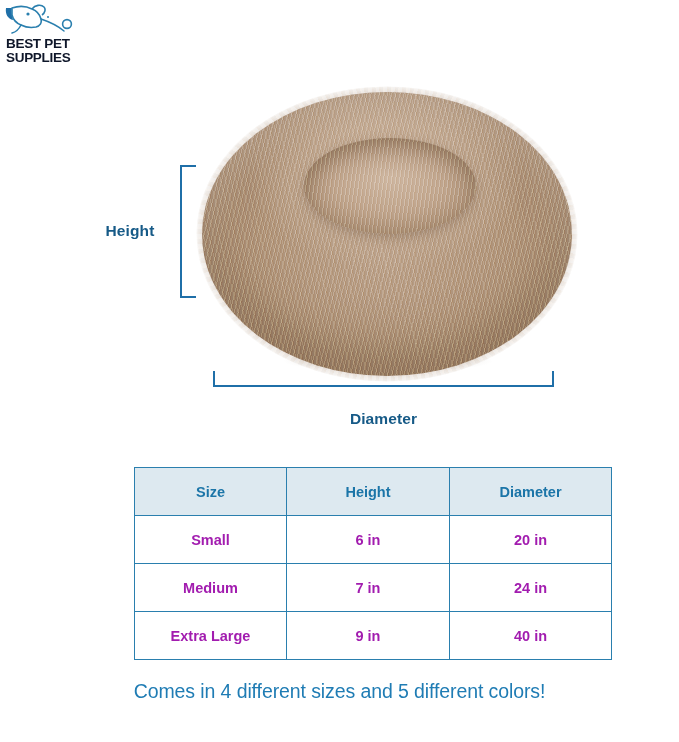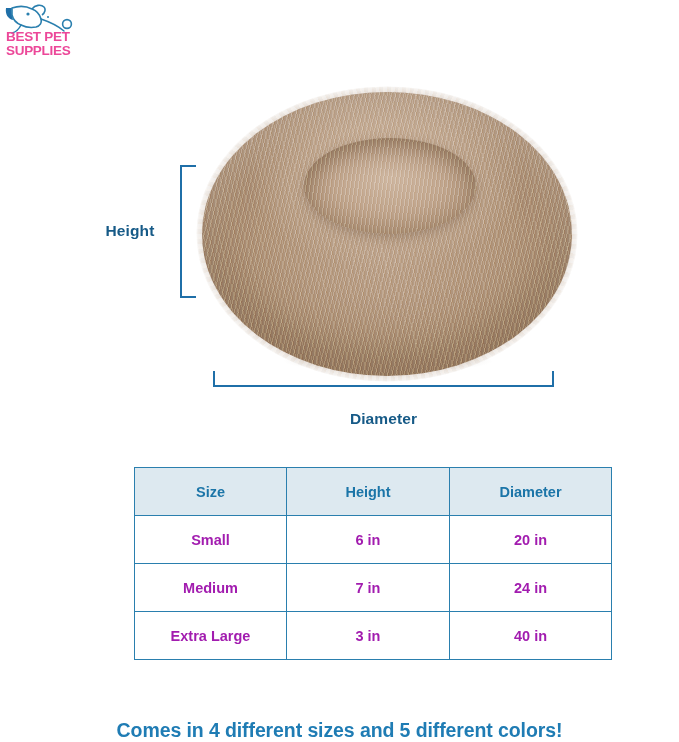--- a/index.html
+++ b/index.html
@@ -27,27 +27,27 @@
   #brand-logo .logo-mark {
     position: absolute;
     left: 0;
     top: 0;
     width: 84px;
     height: 36px;
   }
   #brand-logo .logo-wordmark {
     position: absolute;
     left: 2px;
-    top: 26px;
+    top: 33px;
     width: 82px;
     font-size: 13.5px;
     font-weight: bold;
     line-height: 13.5px;
     letter-spacing: -0.3px;
-    color: #ec4899;
+    color: #0f172a;
     white-space: pre-line;
     text-align: left;
   }
 
   
   #product-photo {
     position: absolute;
     left: 196px;
     top: 78px;
     width: 382px;
@@ -215,25 +215,25 @@
     color: #a21caf;
   }
   #size-table col.c-size { width: 152px; }
   #size-table col.c-height { width: 163px; }
   #size-table col.c-diameter { width: 162px; }
 
   
   #footer-tagline {
     position: absolute;
     left: 0;
-    top: 719px;
+    top: 680px;
     width: 679px;
     text-align: center;
     font-size: 19.5px;
-    font-weight: bold;
+    font-weight: normal;
     color: #1f7cb4;
     letter-spacing: -0.1px;
   }
 </style>
 </head>
 <body>
 
 <div id="brand-logo">
   <svg class="logo-mark" viewBox="0 0 84 36" xmlns="http://www.w3.org/2000/svg">
     <path d="M2 4 C1 10 4 15 9 16 C8 11 7 7 8 4 Z" fill="#1f6fa8"></path>
@@ -285,19 +285,19 @@
       <td>6 in</td>
       <td>20 in</td>
     </tr>
     <tr>
       <td>Medium</td>
       <td>7 in</td>
       <td>24 in</td>
     </tr>
     <tr>
       <td>Extra Large</td>
-      <td>3 in</td>
+      <td>9 in</td>
       <td>40 in</td>
     </tr>
   </tbody>
 </table>
 
 <div id="footer-tagline">Comes in 4 different sizes and 5 different colors!</div>
 
 </body></html>

